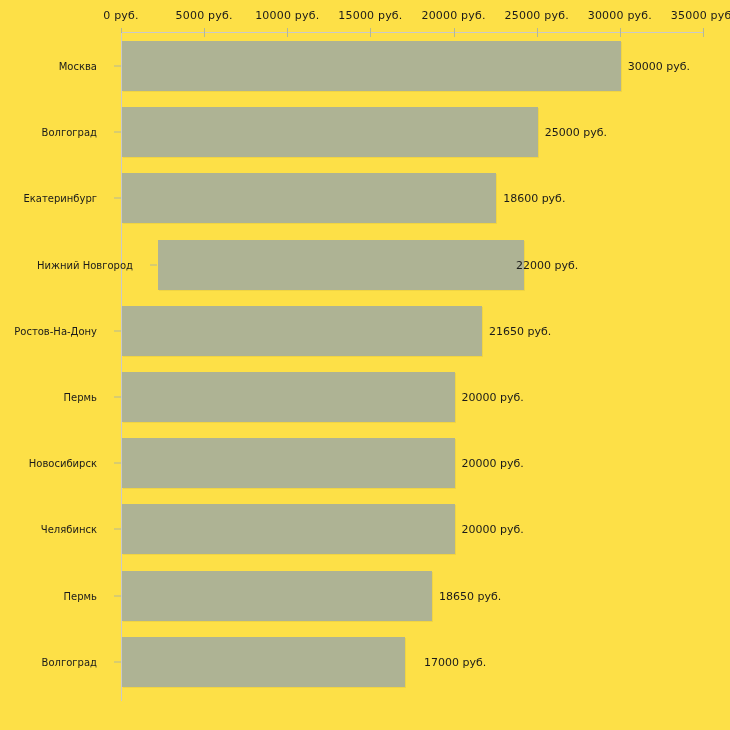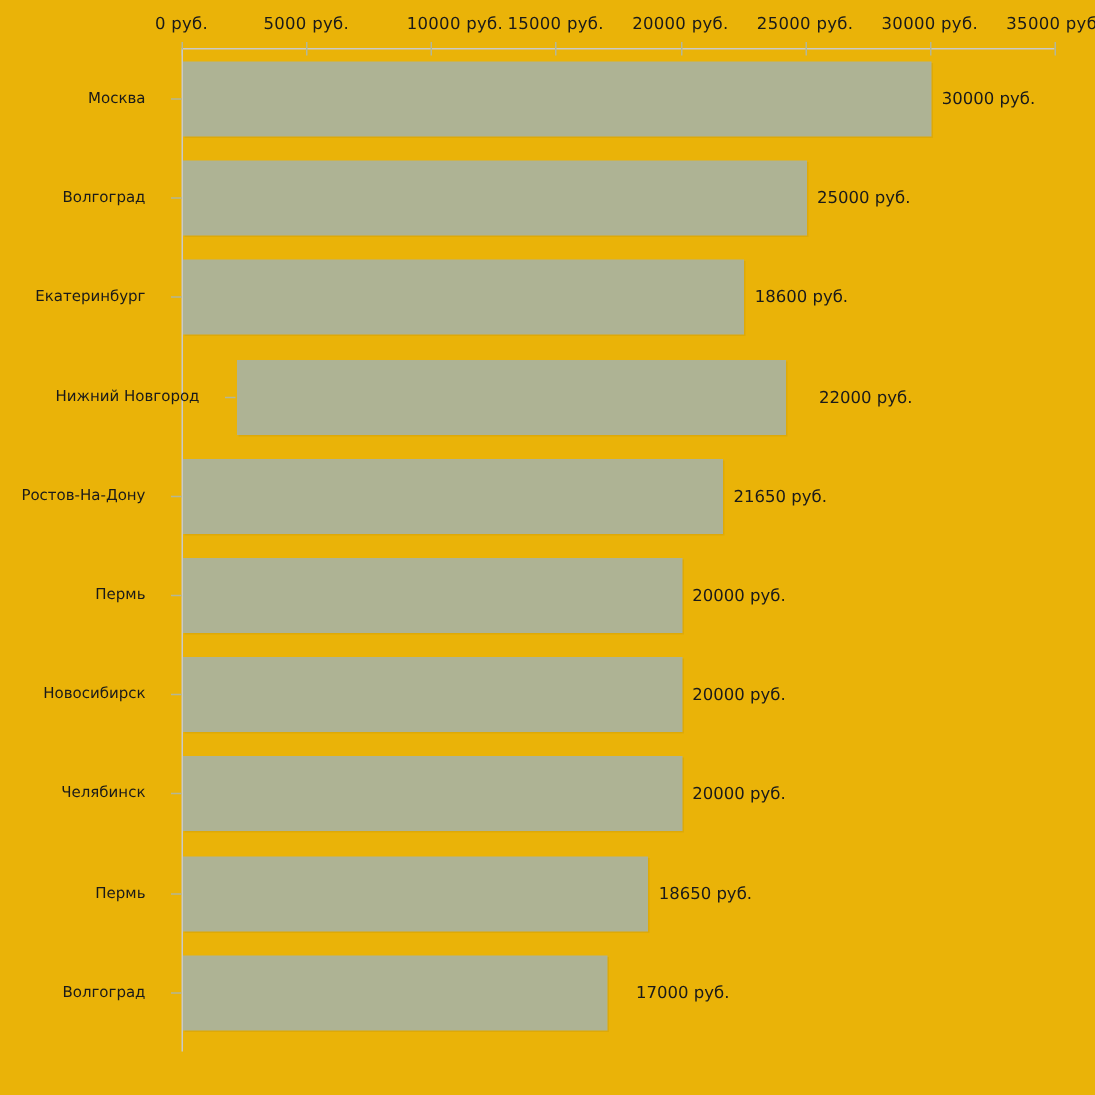--- a/index.html
+++ b/index.html
@@ -11,21 +11,21 @@
     width: 730px;
     height: 730px;
     font-family: "DejaVu Sans", sans-serif;
     overflow: hidden;
   }
 
   #chart-root {
     position: relative;
     width: 730px;
     height: 730px;
-    background: #eab308;
+    background: #fde047;
   }
 
   
   #top-axis {
     position: absolute;
     left: 0;
     top: 0;
     width: 730px;
     height: 36px;
   }
@@ -121,21 +121,21 @@
 
 <div id="chart-root">
 
   <div id="top-axis">
     <div id="axis-line"></div>
     <div id="x-ticks">
         <div class="x-tick-label" style="left: 121px;">0 руб.</div>
         <div class="x-tick-mark" style="left: 121px;"></div>
         <div class="x-tick-label" style="left: 204.143px;">5000 руб.</div>
         <div class="x-tick-mark" style="left: 204.143px;"></div>
-        <div class="x-tick-label" style="left: 287.286px; margin-left: 16px;">10000 руб.</div>
+        <div class="x-tick-label" style="left: 287.286px;">10000 руб.</div>
         <div class="x-tick-mark" style="left: 287.286px;"></div>
         <div class="x-tick-label" style="left: 370.429px;">15000 руб.</div>
         <div class="x-tick-mark" style="left: 370.429px;"></div>
         <div class="x-tick-label" style="left: 453.571px;">20000 руб.</div>
         <div class="x-tick-mark" style="left: 453.571px;"></div>
         <div class="x-tick-label" style="left: 536.714px;">25000 руб.</div>
         <div class="x-tick-mark" style="left: 536.714px;"></div>
         <div class="x-tick-label" style="left: 619.857px;">30000 руб.</div>
         <div class="x-tick-mark" style="left: 619.857px;"></div>
         <div class="x-tick-label" style="left: 703px;">35000 руб.</div>
@@ -161,21 +161,21 @@
         <div class="bar-row" style="top: 132.4px; height: 66.2px;">
           <div class="cat-label">Екатеринбург</div>
           <div class="y-tick-mark"></div>
           <div class="bar" style="width: 374.143px; background: rgb(174, 179, 148);"></div>
           <div class="bar-value" style="left: 503.143px;">18600 руб.</div>
         </div>
         <div class="bar-row" style="top: 198.6px; height: 66.2px; margin-left: 36px;">
           <div class="cat-label">Нижний Новгород</div>
           <div class="y-tick-mark"></div>
           <div class="bar" style="width: 365.829px; background: rgb(174, 179, 148);"></div>
-          <div class="bar-value" style="left: 510px;">22000 руб.</div>
+          <div class="bar-value" style="left: 480px;">22000 руб.</div>
         </div>
         <div class="bar-row" style="top: 264.8px; height: 66.2px;">
           <div class="cat-label">Ростов-На-Дону</div>
           <div class="y-tick-mark"></div>
           <div class="bar" style="width: 360.009px; background: rgb(174, 179, 148);"></div>
           <div class="bar-value" style="left: 489.009px;">21650 руб.</div>
         </div>
         <div class="bar-row" style="top: 331px; height: 66.2px;">
           <div class="cat-label">Пермь</div>
           <div class="y-tick-mark"></div>

